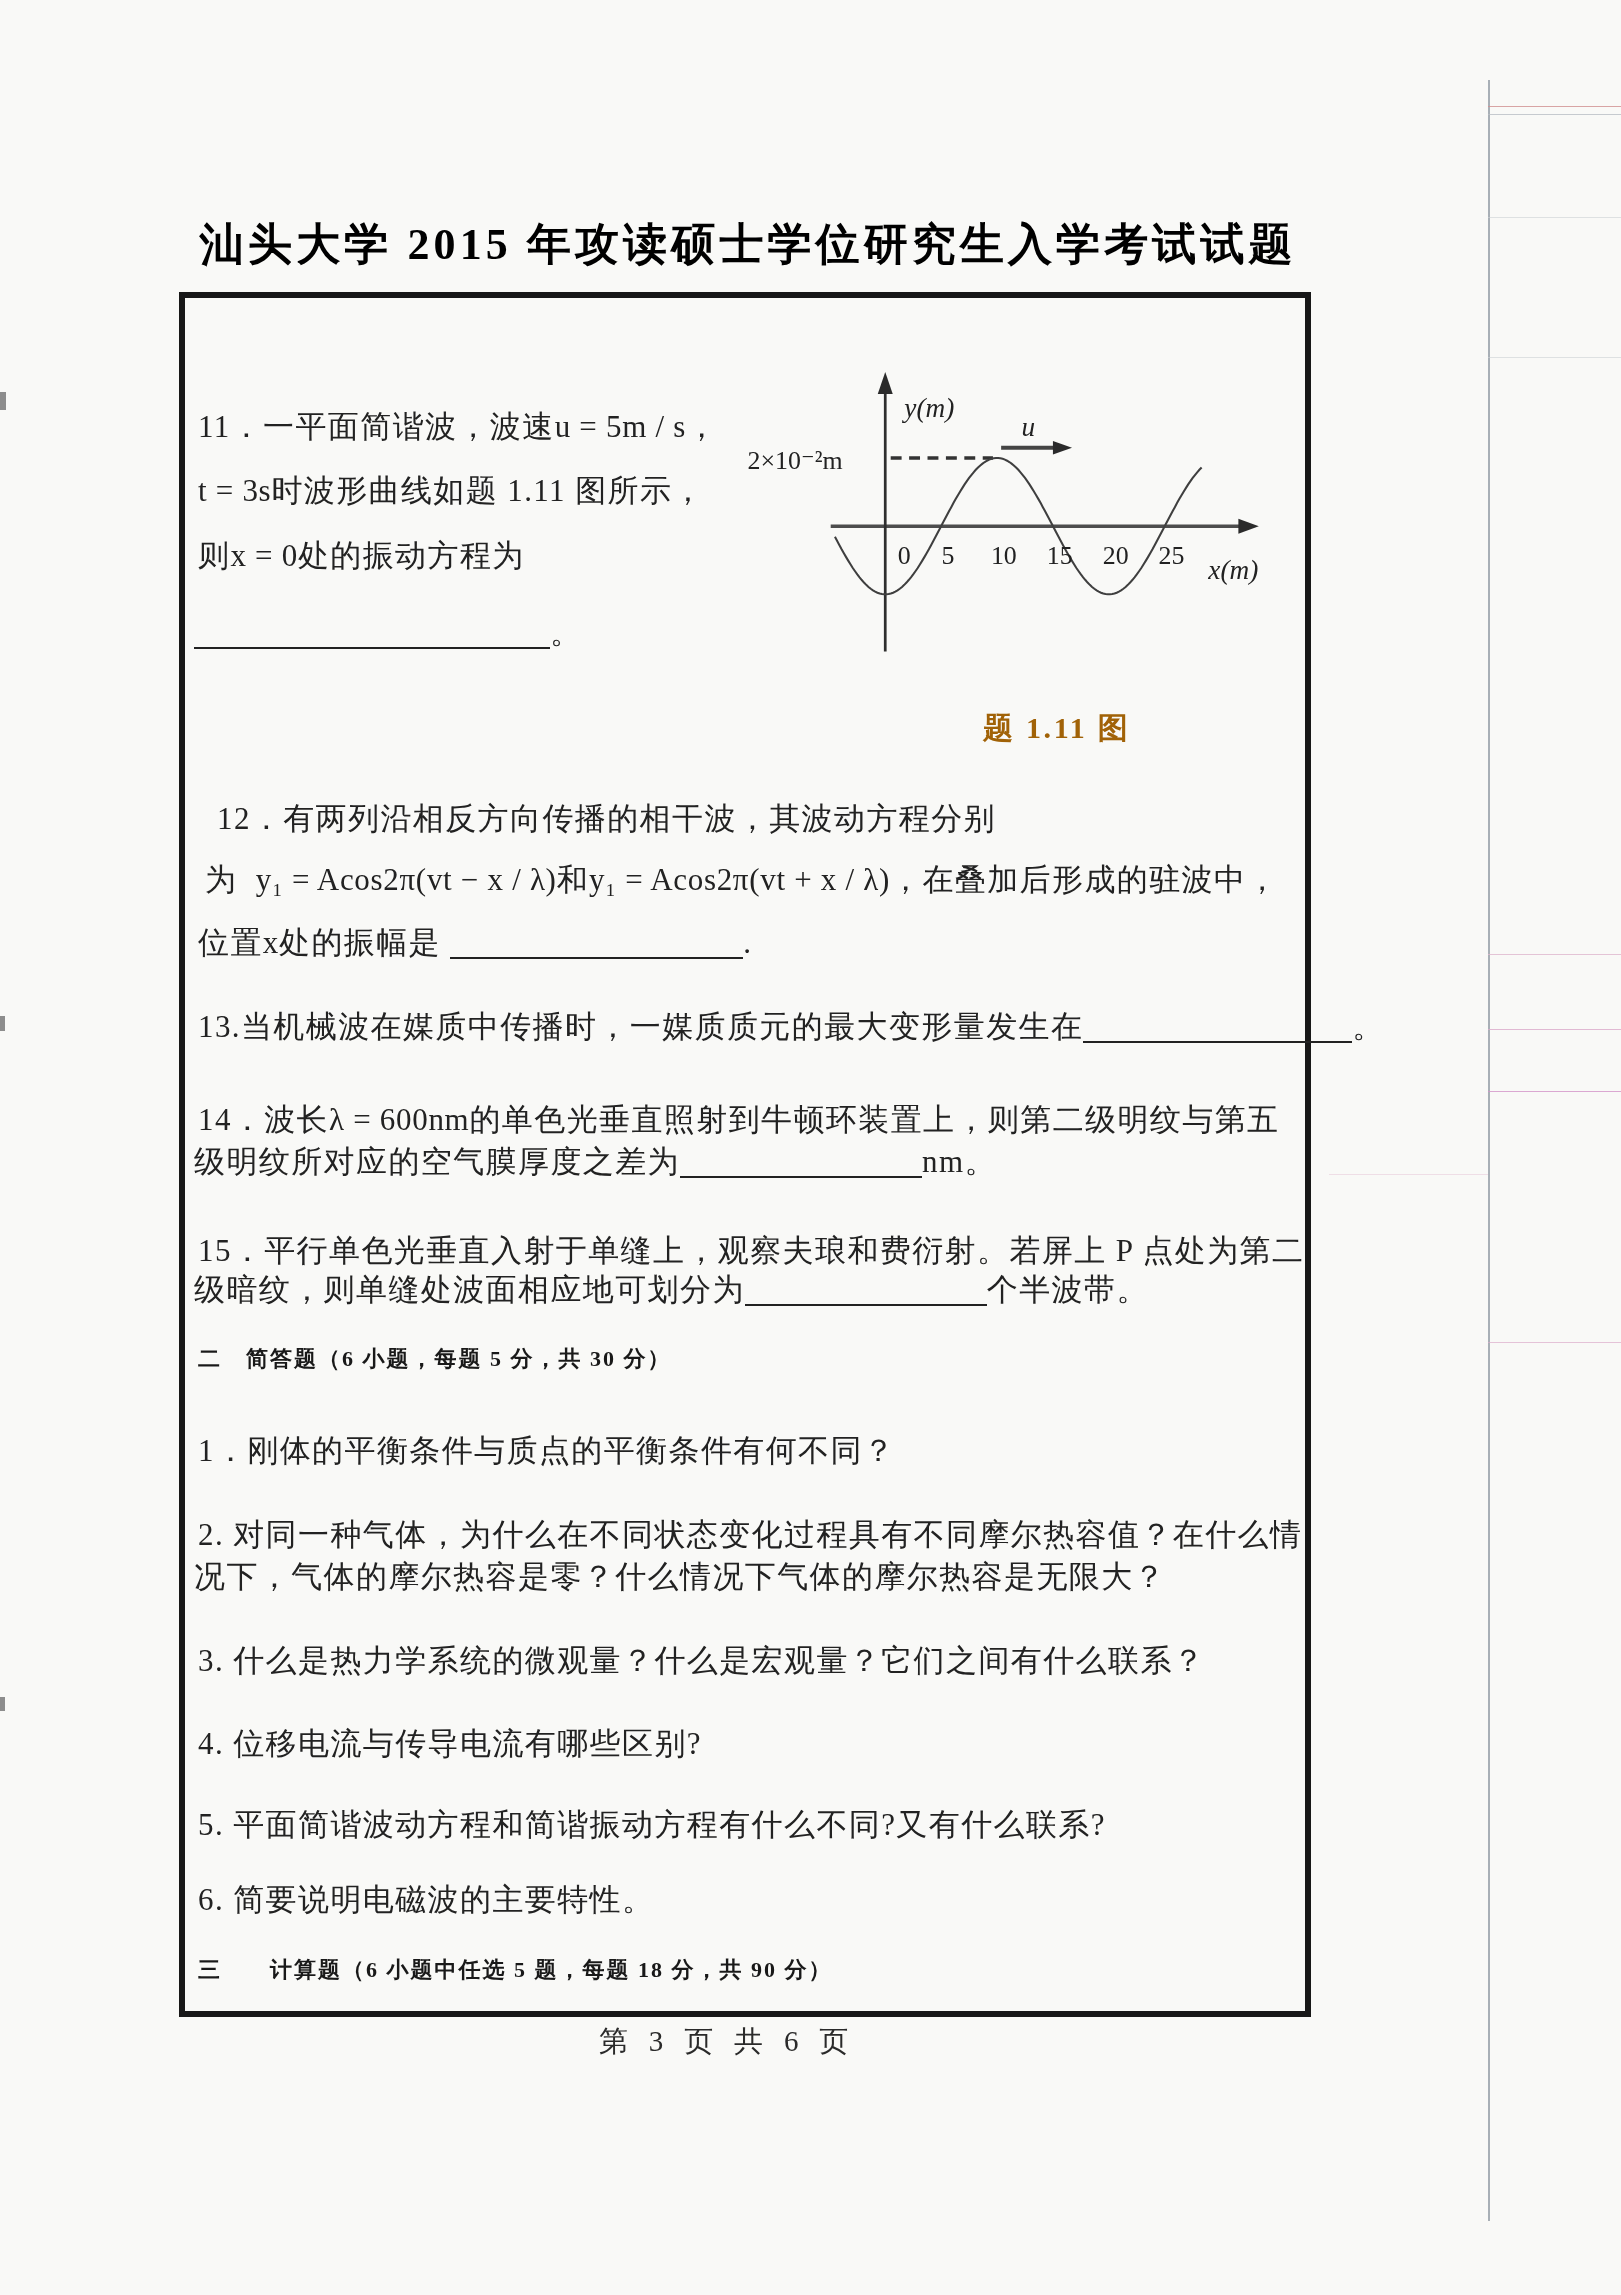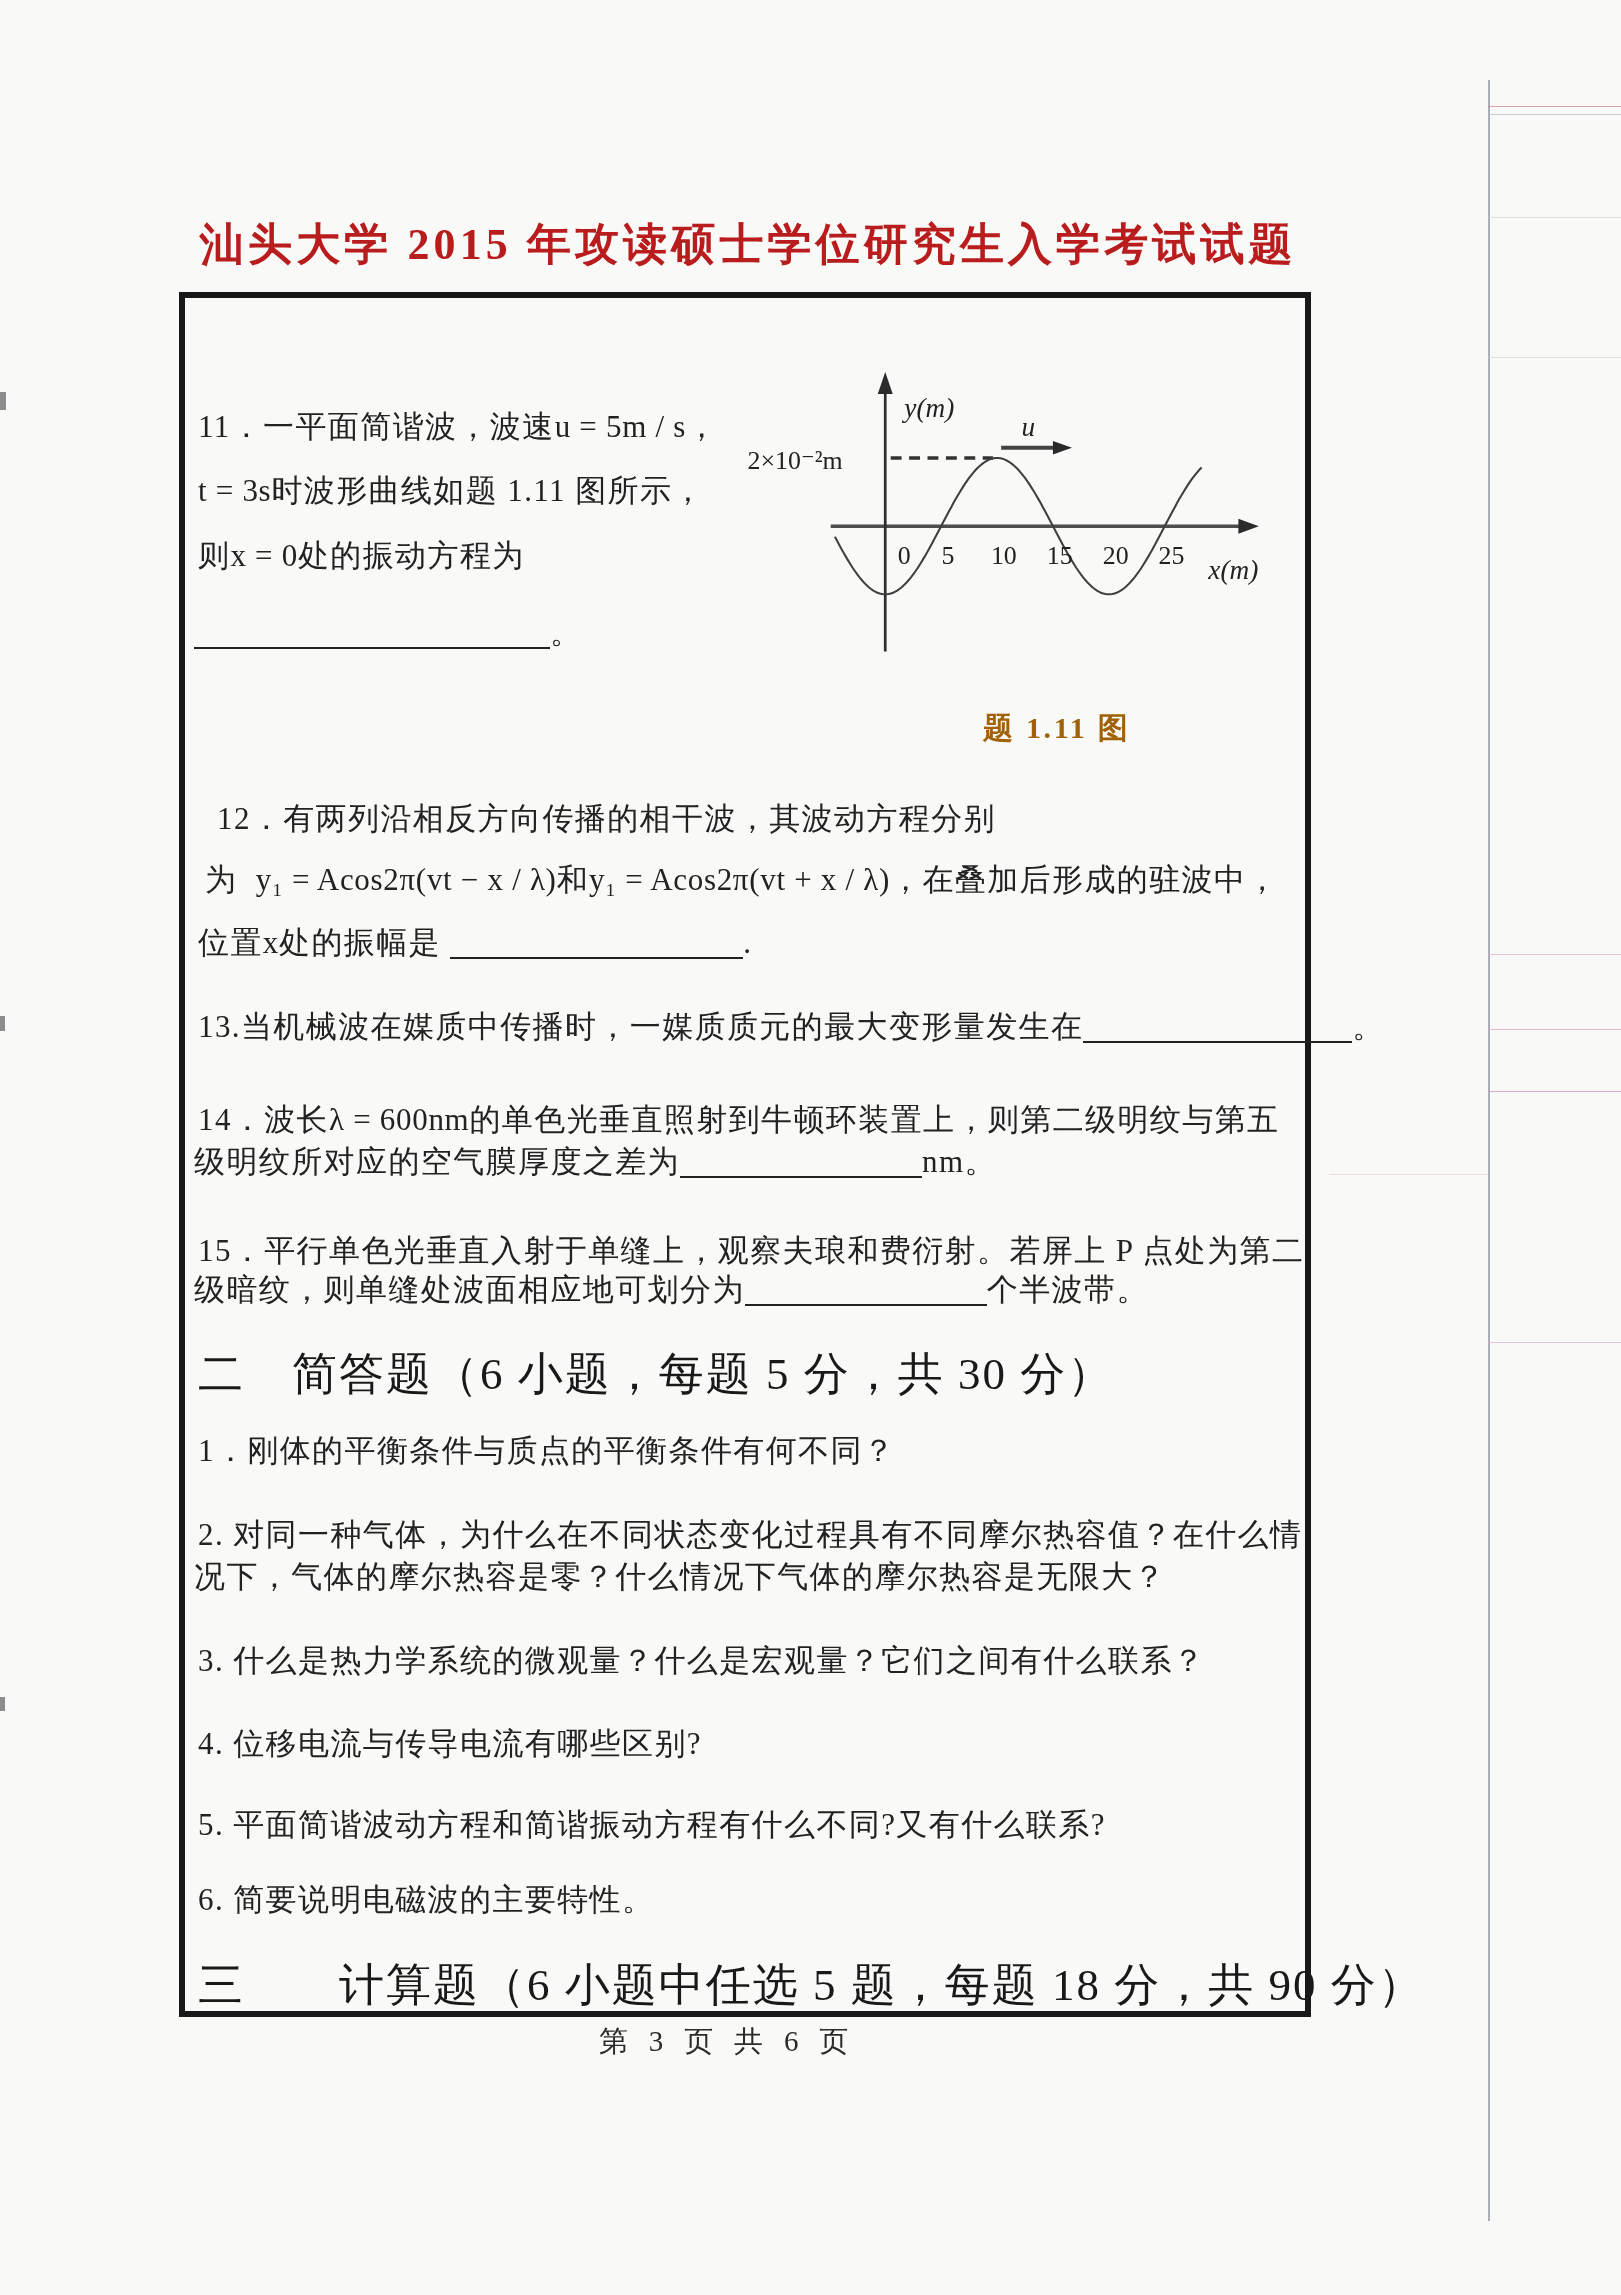--- a/index.html
+++ b/index.html
@@ -4,30 +4,30 @@
 <style>
   html,body{margin:0;padding:0;}
   body{
     width:1622px;height:2295px;position:relative;
     background:#f9f9f7;
     font-family:"Liberation Serif","DejaVu Serif",serif;
     color:#1e1e1e;overflow:hidden;
   }
   .abs{position:absolute;white-space:nowrap;}
   .title{
-    font-size:44px;font-weight:bold;letter-spacing:4.1px;color:#b91c1c;
+    font-size:44px;font-weight:bold;letter-spacing:4.1px;color:#000000;
     font-family:"Liberation Serif","DejaVu Serif",serif;
   }
   .frame{
     position:absolute;left:179px;top:292px;width:1120px;height:1713px;
     border:6.1px solid #181818;background:transparent;
   }
   .line{font-size:31px;letter-spacing:1.4px;color:#222;}
   .mathv{letter-spacing:0.7px;font-family:"Liberation Serif","DejaVu Serif",serif;}
-  .head{font-size:45px;font-weight:normal;letter-spacing:2px;color:#191919;}
+  .head{font-size:22px;font-weight:bold;letter-spacing:2px;color:#191919;}
   .blank{
     display:inline-block;border-bottom:2.7px solid #222;
     margin-bottom:-5.5px;height:0.85em;
   }
   .footer{font-size:29px;letter-spacing:6.8px;color:#2a2a2a;}
   .caption{font-size:30px;letter-spacing:2.7px;color:#a16207;font-weight:bold;}
   
   .axis{stroke:#4d4d4d;stroke-width:5;fill:none;}
   .yaxis{stroke:#2e2e2e;stroke-width:4;fill:none;}
   .wave{stroke:#3f3f3f;stroke-width:3;fill:none;}

